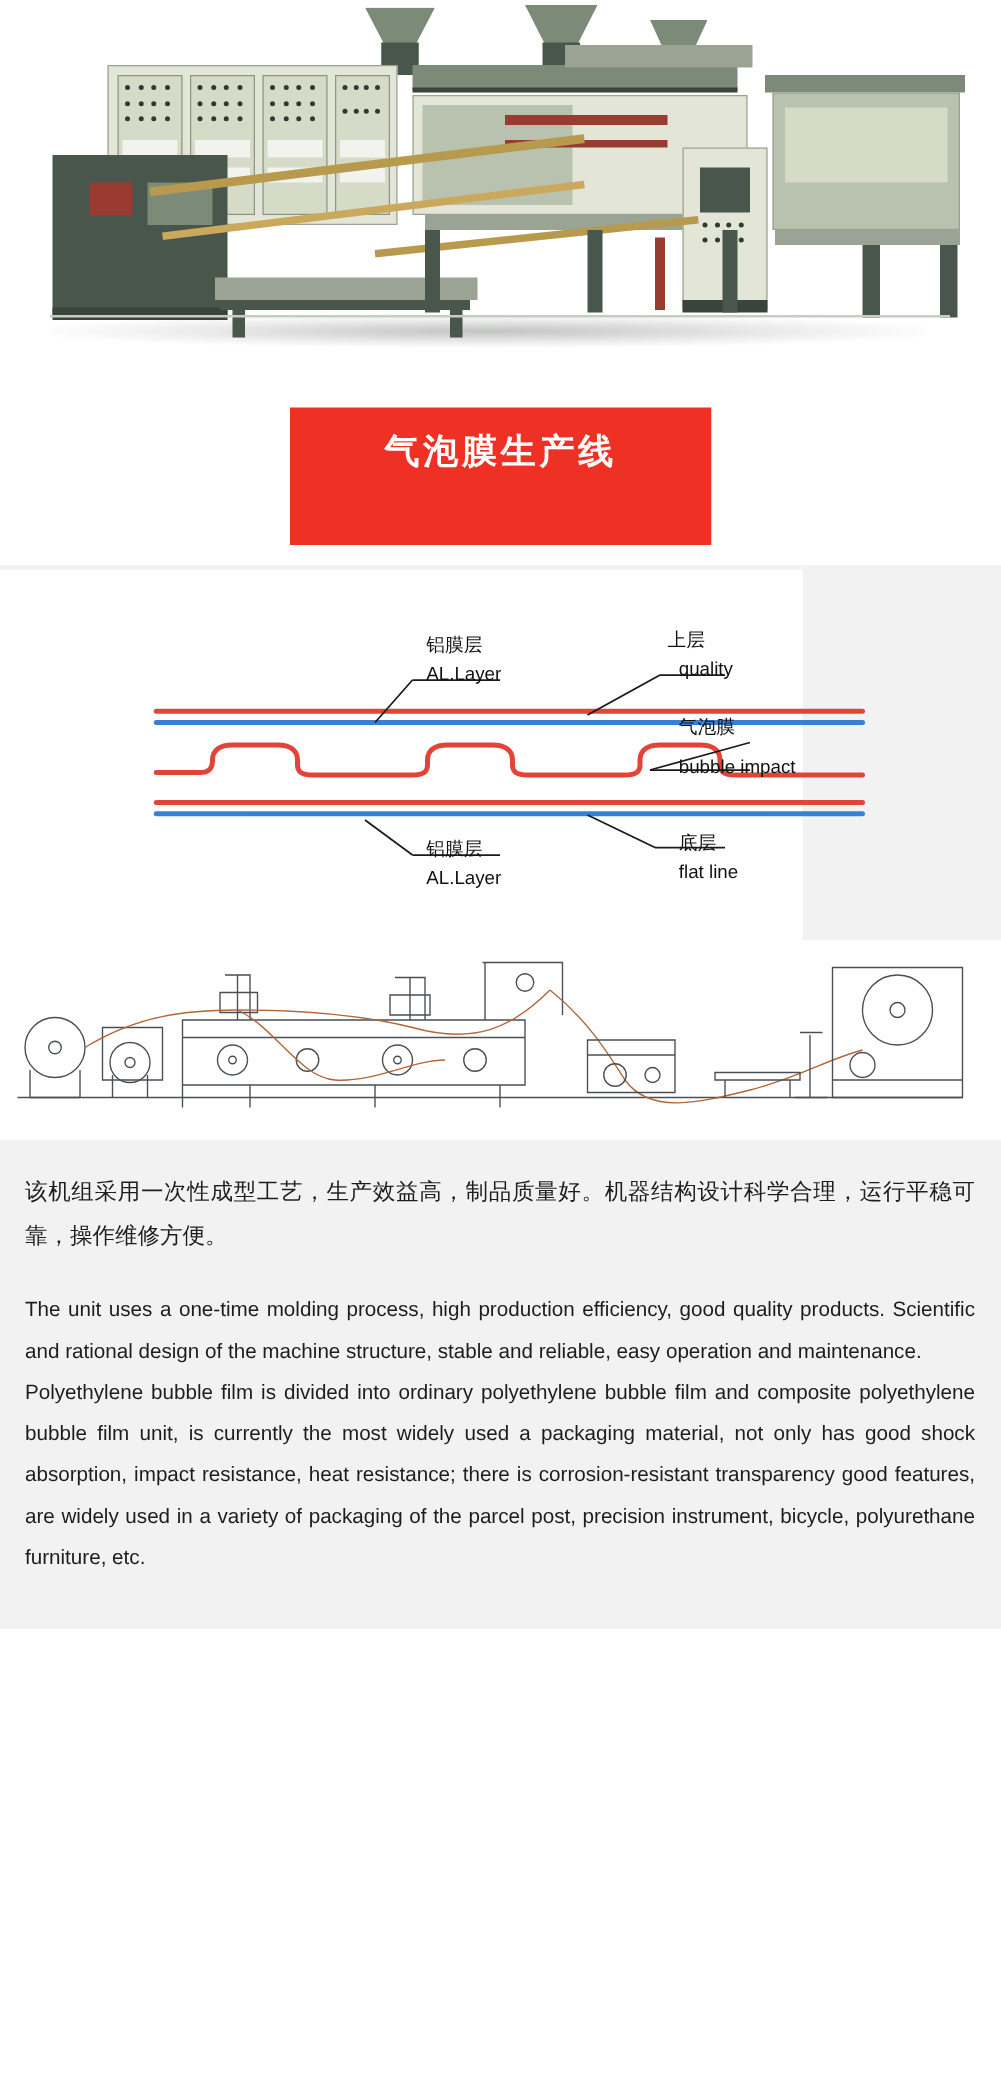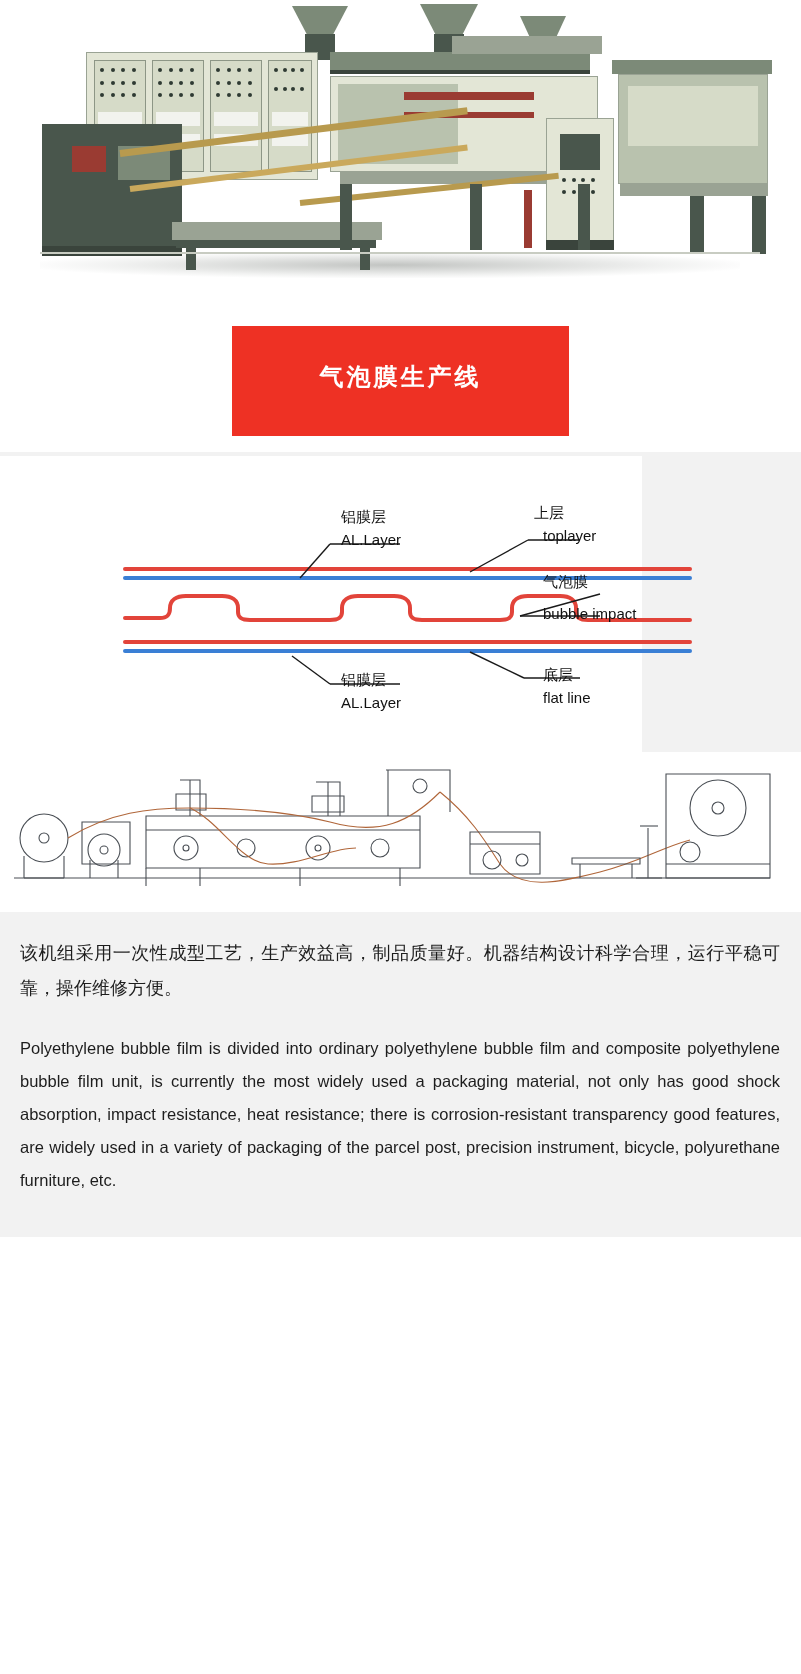--- a/index.html
+++ b/index.html
@@ -79,25 +79,24 @@
     top: 326px;
     width: 337px;
     height: 110px;
     background: #ee3124;
     color: #ffffff;
     text-align: center;
     box-sizing: border-box;
     padding-top: 14px;
   }
   .title-cn {
-    font-size: 24px;
+    font-size: 28px;
     font-weight: bold;
     letter-spacing: 3px;
     line-height: 42px;
-    margin-top: 16px;
   }
   .title-en {
     font-size: 20px;
     font-weight: bold;
     line-height: 34px;
     letter-spacing: 0.2px;
   }
 
   
   .diagram-wrap {
@@ -327,21 +326,21 @@
           <line x1="330" y1="218" x2="400" y2="218"></line>
           <line x1="524" y1="212" x2="470" y2="186"></line>
           <line x1="524" y1="212" x2="580" y2="212"></line>
         </g>
       </svg>
 
       <div class="lbl" style="left:341px; top:40px;">铝膜层</div>
       <div class="lbl en" style="left:341px; top:63px;">AL.Layer</div>
 
       <div class="lbl" style="left:534px; top:36px;">上层</div>
-      <div class="lbl en" style="left:543px; top:59px;">toplayer</div>
+      <div class="lbl en" style="left:543px; top:59px;">quality</div>
 
       <div class="lbl" style="left:543px; top:105px;">气泡膜</div>
       <div class="lbl en" style="left:543px; top:137px;">bubble impact</div>
 
       <div class="lbl" style="left:341px; top:203px;">铝膜层</div>
       <div class="lbl en" style="left:341px; top:226px;">AL.Layer</div>
 
       <div class="lbl" style="left:543px; top:198px;text-align:right;">底层</div>
       <div class="lbl en" style="left:543px; top:221px;">flat line</div>
     </div>
@@ -398,16 +397,17 @@
           <circle cx="690" cy="100" r="10"></circle>
           <path d="M666,112 L770,112"></path>
         </g>
       </svg>
     </div>
   </div>
 
   <div class="desc">
     <p class="cn">该机组采用一次性成型工艺，生产效益高，制品质量好。机器结构设计科学合理，运行平稳可靠，操作维修方便。</p>
     <div class="gap"></div>
+    <p class="en">The unit uses a one-time molding process, high production efficiency, good quality products. Scientific and rational design of the machine structure, stable and reliable, easy operation and maintenance.</p>
     <p class="en">Polyethylene bubble film is divided into ordinary polyethylene bubble film and composite polyethylene bubble film unit, is currently the most widely used a packaging material, not only has good shock absorption, impact resistance, heat resistance; there is corrosion-resistant transparency good features, are widely used in a variety of packaging of the parcel post, precision instrument, bicycle, polyurethane furniture, etc.</p>
   </div>
 
 </div>
 
 </body></html>

